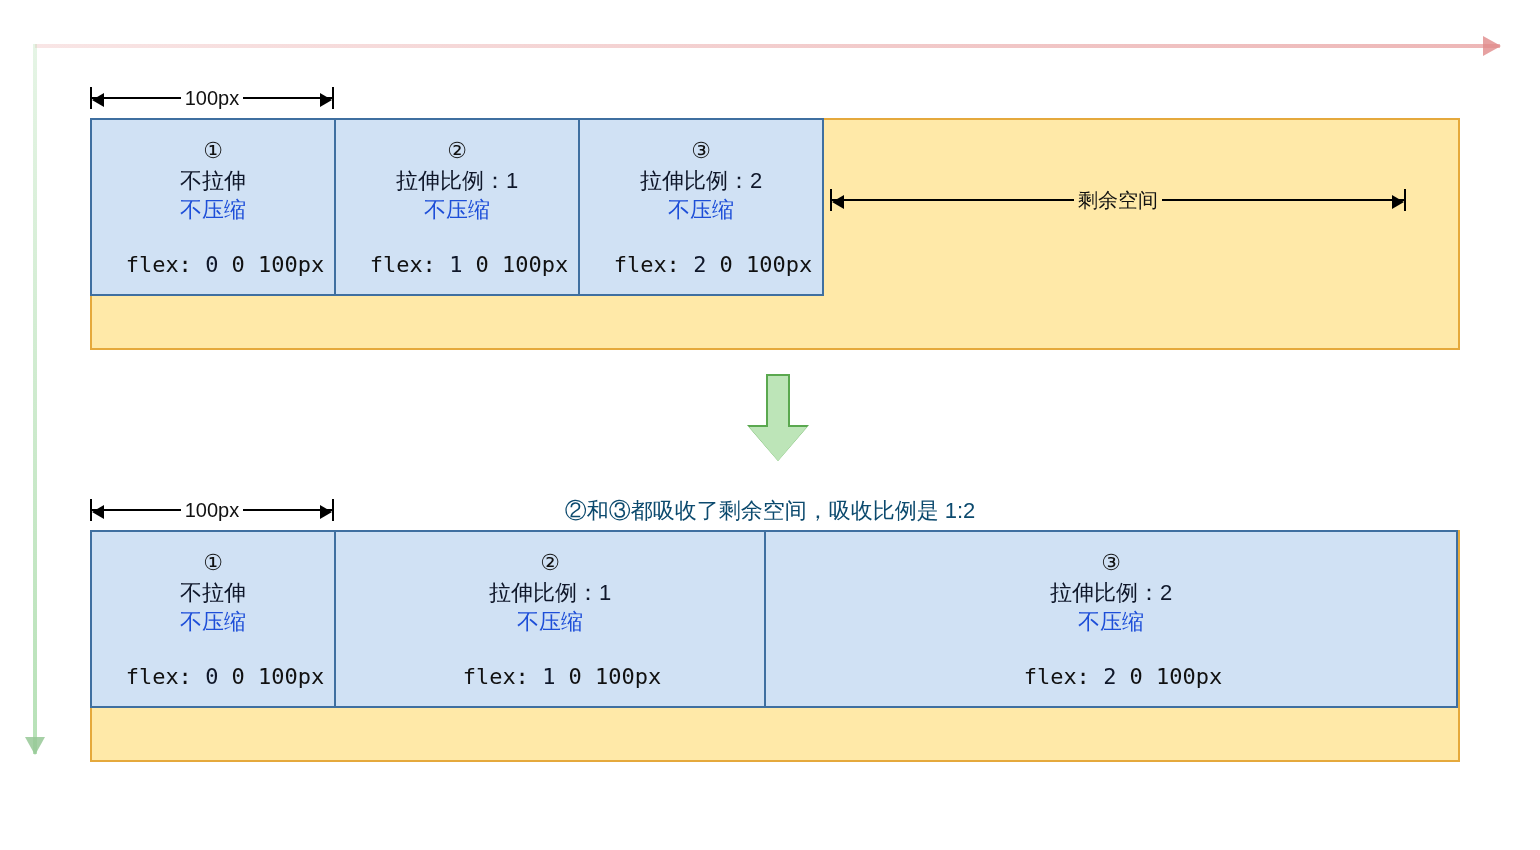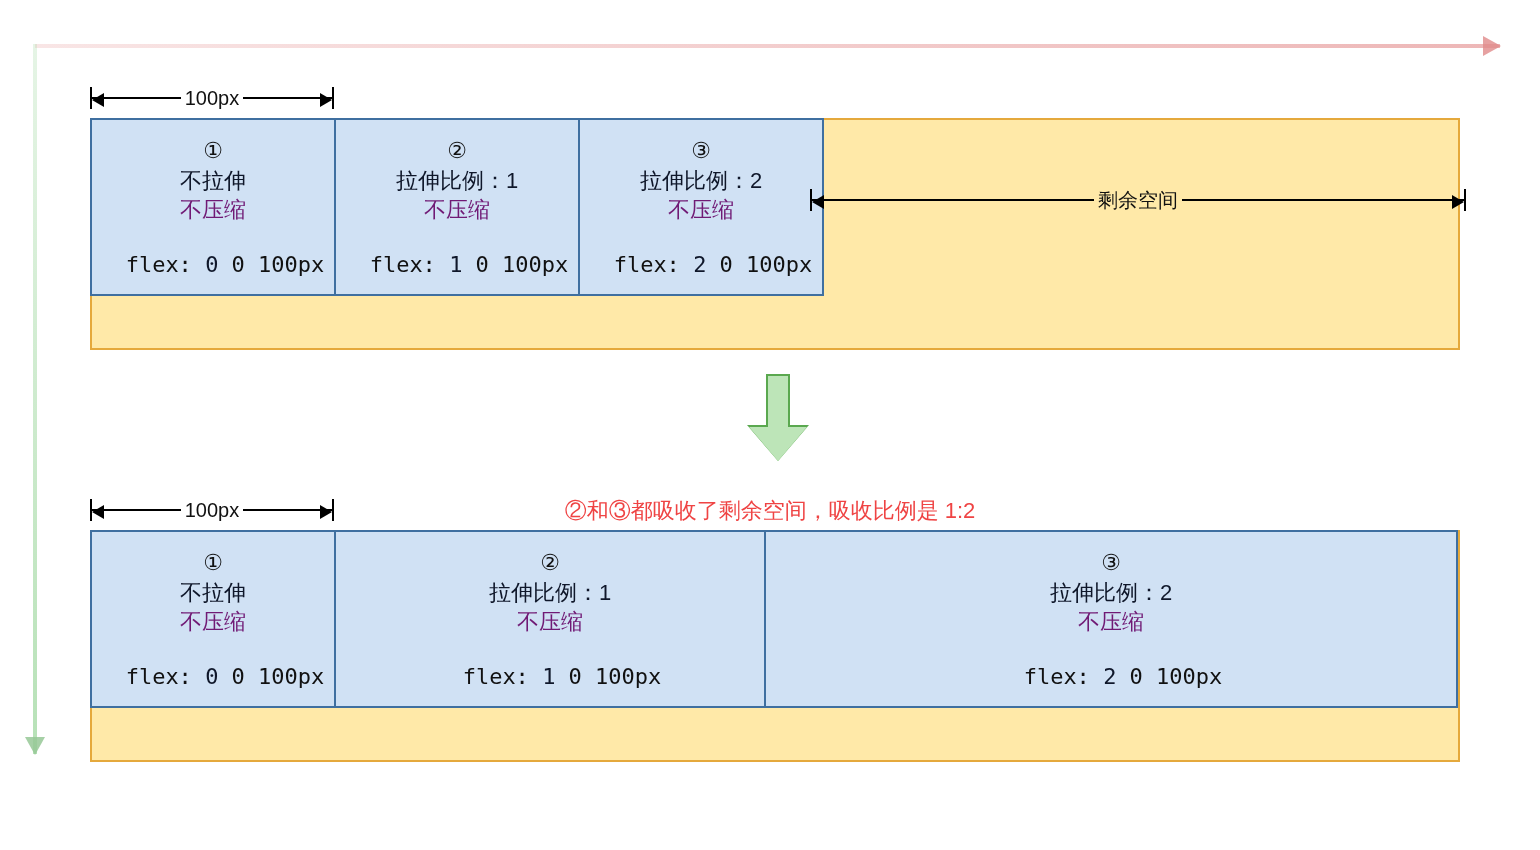--- a/index.html
+++ b/index.html
@@ -68,21 +68,21 @@
     height: 178px;
     position: relative;
   }
   .top .item { width: 246px; }
   .bottom .i1 { width: 246px; }
   .bottom .i2 { width: 432px; }
   .bottom .i3 { flex: 1; }
 
   .circ { color: #111; font-size: 22px; }
   .red  { color: #0f172a; }
-  .blk  { color: #701a75; font-family: Liberation Serif, serif; }
+  .blk  { color: #1d4ed8; font-family: Liberation Serif, serif; }
   .code {
     font-family: "SFMono-Regular", Menlo, Consolas, monospace;
     font-size: 22px;
     color: #111;
     position: absolute;
     left: 0; right: 0;
     bottom: 14px;
     padding-left: 24px;
   }
 
@@ -101,21 +101,21 @@
     content:""; position:absolute; top:-6px;
     border-top:7px solid transparent; border-bottom:7px solid transparent;
   }
   .ruler .line.l::before { left:0;  border-right:12px solid #000; }
   .ruler .line.r::after  { right:0; border-left:12px solid #000; }
   .ruler .cap { width:0; height:22px; border-left:2px solid #000; }
   .ruler .lbl { padding: 0 4px; white-space: nowrap; }
 
   .ruler.top1 { left: 90px;  top: 86px;  width: 244px; }
   .ruler.bot1 { left: 90px;  top: 498px; width: 244px; }
-  .ruler.remaining { left: 810px; top: 188px; width: 656px; }
+  .ruler.remaining { left: 830px; top: 188px; width: 576px; }
 
   
   .downarrow {
     position: absolute;
     left: 760px; top: 374px;
     width: 36px; height: 88px;
   }
   .downarrow .stem {
     position: absolute; left: 6px; top: 0;
     width: 24px; height: 55px;
@@ -137,21 +137,21 @@
     border-right: 31px solid transparent;
     border-top: 36px solid #5aa84f;
   }
 
   .caption {
     position: absolute;
     top: 496px;
     left: 0; right: 0;
     text-align: center;
     font-size: 22px;
-    color: #ef4444;
+    color: #0c4a6e;
   }
 </style>
 </head>
 <body>
 
 <div class="canvas">
 
   <div class="axis-h"></div>
   <div class="axis-v"></div>
 

